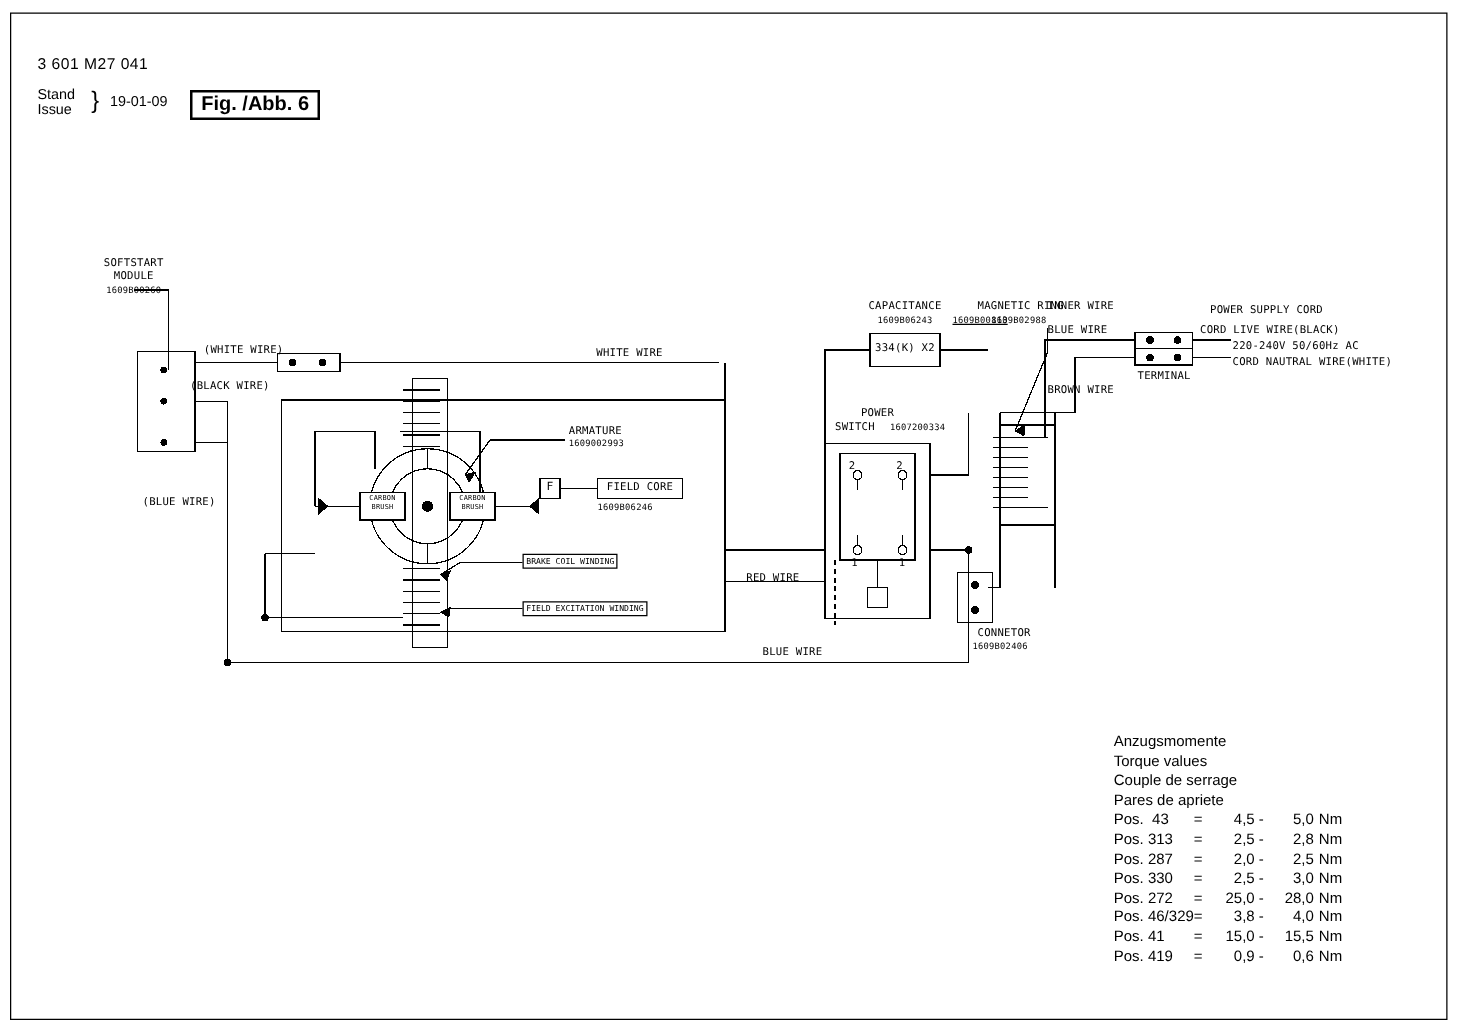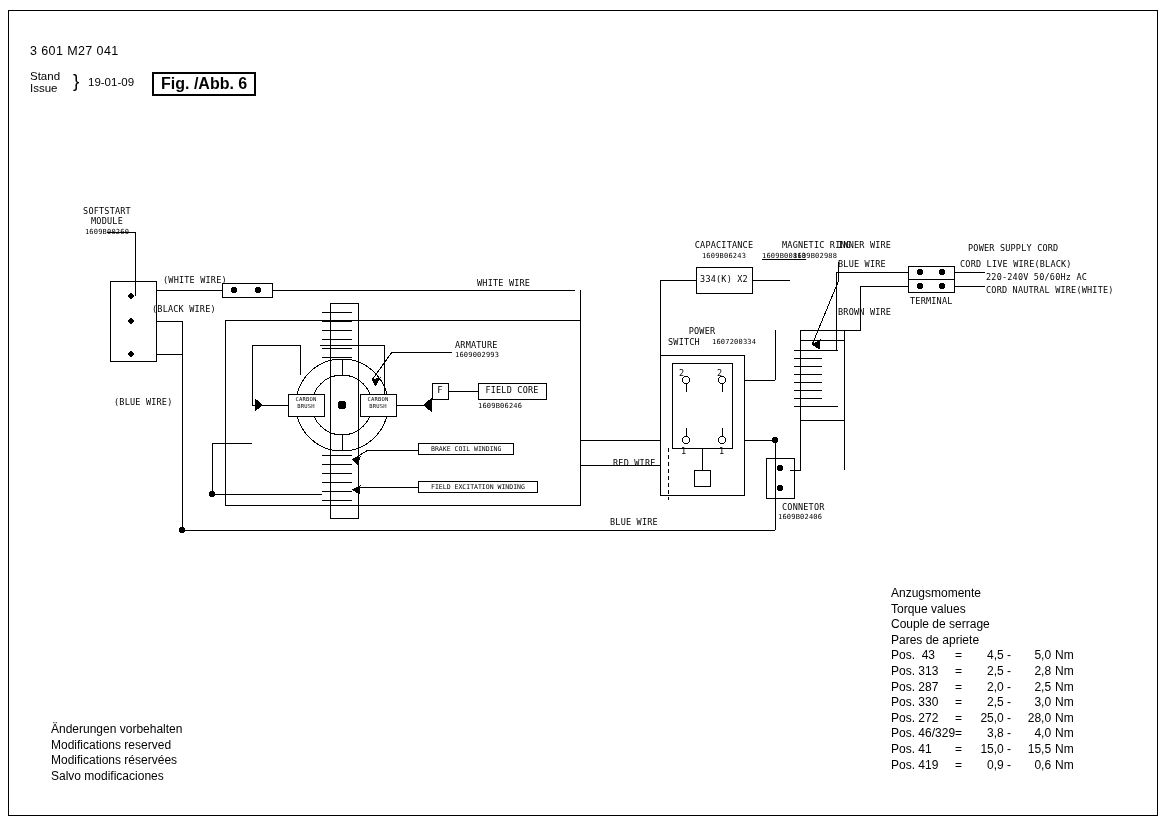--- a/index.html
+++ b/index.html
@@ -31,21 +31,21 @@
   .torque td{padding:0;line-height:15.6px;white-space:pre;}
   .torque td.c1{width:62px;}
   .torque td.c2{width:22px;}
   .torque td.c3{text-align:right;width:34px;}
   .torque td.c4{text-align:right;width:40px;}
   .torque td.c5{padding-left:4px;}
   .lbl{position:absolute;font-family:"DejaVu Sans Mono", monospace;font-size:8.5px;line-height:10px;letter-spacing:.2px;white-space:pre;}
   .lbl.sm{font-size:7px;line-height:8.4px;}
   .lbl.c{text-align:center;}
   .boxlbl{position:absolute;font-family:"DejaVu Sans Mono", monospace;font-size:8.5px;line-height:10px;border:1px solid #000;padding:1px 3px;background:#fff;white-space:pre;}
-  .boxlbl.sm{font-size:6.5px;line-height:8px;padding:1px 12px;}
+  .boxlbl.sm{font-size:6.5px;line-height:8px;padding:1px 2px;}
   svg.sch{position:absolute;left:0;top:0;width:1169px;height:826px;}
   .uline{text-decoration:underline;}
 </style>
 </head>
 <body>
 
 <div class="page">
 
   <div class="border"></div>
 
@@ -215,21 +215,21 @@
 
   <div class="lbl c" style="left:52px;top:206px;width:110px;">SOFTSTART
 MODULE</div>
   <div class="lbl c sm" style="left:52px;top:228px;width:110px;">1609B00260</div>
 
   <div class="lbl" style="left:163px;top:275px;">(WHITE WIRE)</div>
   <div class="lbl" style="left:152px;top:304px;">(BLACK WIRE)</div>
   <div class="lbl" style="left:114px;top:397px;">(BLUE WIRE)</div>
 
   <div class="lbl" style="left:477px;top:278px;">WHITE WIRE</div>
-  <div class="lbl" style="left:613px;top:458px;text-align:center;">RED WIRE</div>
+  <div class="lbl" style="left:597px;top:458px;text-align:center;">RED WIRE</div>
   <div class="lbl" style="left:610px;top:517px;">BLUE WIRE</div>
   <div class="lbl" style="left:838px;top:307px;">BROWN WIRE</div>
   <div class="lbl" style="left:838px;top:259px;">BLUE WIRE</div>
 
   <div class="lbl" style="left:455px;top:340px;">ARMATURE</div>
   <div class="lbl sm" style="left:455px;top:351px;">1609002993</div>
 
   <div class="lbl c" style="left:288px;top:396px;width:36px;font-size:5.5px;line-height:7px;">CARBON
 BRUSH</div>
   <div class="lbl c" style="left:360px;top:396px;width:36px;font-size:5.5px;line-height:7px;">CARBON
@@ -330,20 +330,14 @@
           <td class="c1">Pos. 419</td>
           <td class="c2">=</td>
           <td class="c3">0,9 -</td>
           <td class="c4">0,6</td>
           <td class="c5">Nm</td>
         </tr>
       </tbody>
     </table>
   </div>
 
-  <div class="footer">
-    <div>Änderungen vorbehalten</div>
-    <div>Modifications reserved</div>
-    <div>Modifications réservées</div>
-    <div>Salvo modificaciones</div>
-  </div>
 
 </div>
 
 </body></html>

